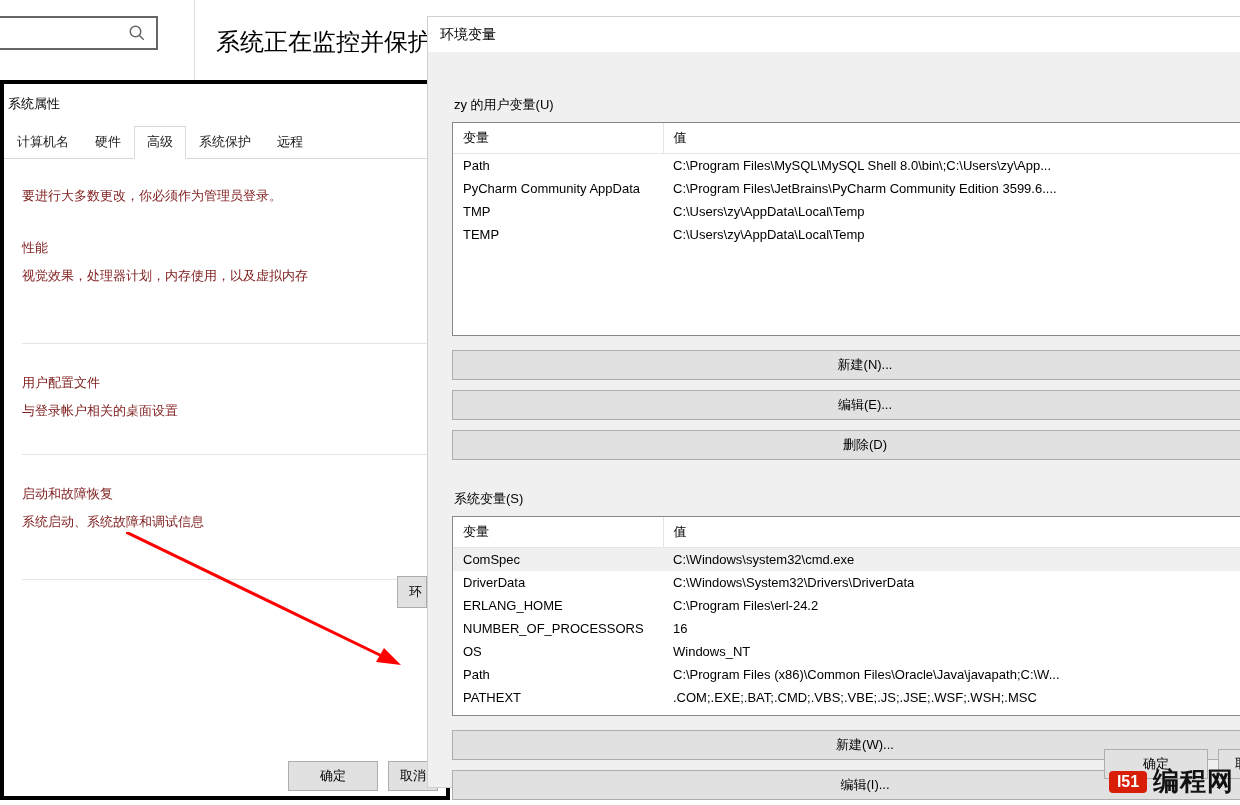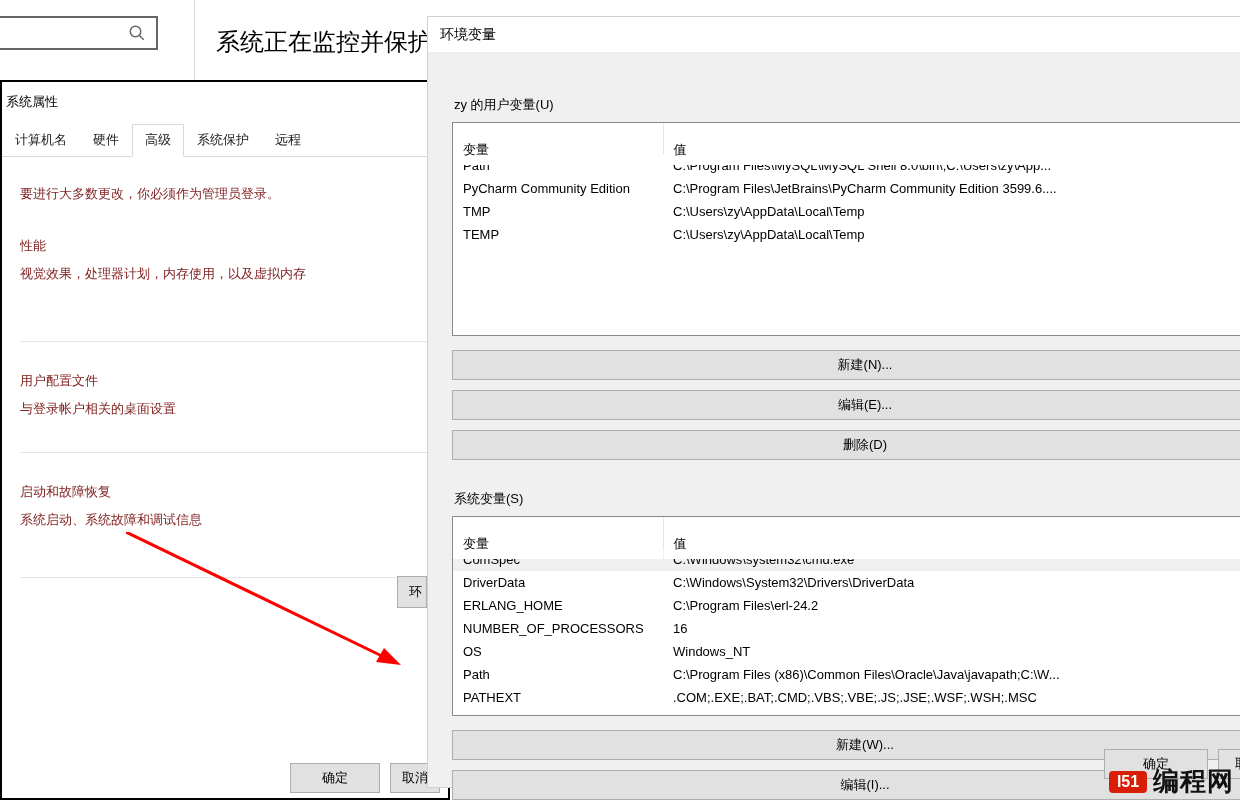--- a/index.html
+++ b/index.html
@@ -4,21 +4,21 @@
 <style>
   * { box-sizing: border-box; font-family: "Microsoft YaHei", "Segoe UI", sans-serif; font-size: 14px; }
   body { margin:0; width:1240px; height:805px; background:#fff; position:relative; overflow:hidden; color:#000; }
 
   .search-box { position:absolute; left:-12px; top:16px; width:170px; height:34px; border:2px solid #666; background:#fff; display:flex; align-items:center; justify-content:flex-end; padding-right:10px; }
   .search-icon { width:18px; height:18px; }
 
   .bg-title { position:absolute; left:216px; top:26px; font-size:24px; }
   .bg-divider { position:absolute; left:194px; top:0; width:1px; height:160px; background:#ddd; }
 
-  .sysprops-dialog { position:absolute; left:0px; top:80px; width:450px; height:720px; background:#fff; border:2px solid #000000; }
+  .sysprops-dialog { position:absolute; left:0px; top:80px; width:450px; height:720px; background:#fff; border:4px solid #000000; }
   .sysprops-title { font-size:13px; padding:11px 4px; color:#000; }
   .tabs { display:flex; border-bottom:1px solid #d9d9d9; margin-top:2px; }
   .tab { padding:6px 12px; font-size:13px; background:#fff; border:1px solid transparent; position:relative; cursor:pointer; color:#222;}
   .tab.active { border:1px solid #d9d9d9; border-bottom:1px solid #fff; margin-bottom:-1px; z-index:2; background:#fff; }
 
   .sysprops-body { padding:14px 18px 0 18px; font-size:13px; color:#7f1d1d; }
   .section-desc { margin:10px 0 0 8px; font-size:13px; }
   .grpbox { border:1px solid #e5e5e5; margin:20px 0 0 0; padding:10px 10px 46px 10px; position:relative; height:108px;}
   .grpbox.tall { height:120px; }
   .grpbox-title { position:absolute; top:-10px; left:0px; background:#fff; padding:0 4px; font-size:13px; }
@@ -33,21 +33,21 @@
   .env-titlebar { height:36px; display:flex; align-items:center; justify-content:space-between; padding:0 12px; font-size:13px; background:#fff; border-bottom:1px solid #eee;}
   .close-x { width:14px; height:14px; }
 
   .env-content { padding:20px 24px 0 24px; }
   .grp-label { font-size:13px; margin:30px 0 8px 2px; }
   .grp-label.first { margin-top:23px; }
 
   .var-box { border:1px solid #888; background:#fff; height:214px; position:relative; overflow:hidden;}
   .var-box.short { height:200px; }
   .var-table { width:100%; border-collapse:collapse; table-layout:fixed; }
-  .var-table th { text-align:left; font-weight:400; font-size:13px; padding:6px 8px 6px 10px; border-bottom:1px solid #e5e5e5; border-right:1px solid #e5e5e5; background:#fff; position:sticky; top:12px;}
+  .var-table th { text-align:left; font-weight:400; font-size:13px; padding:6px 8px 6px 10px; border-bottom:1px solid #e5e5e5; border-right:1px solid #e5e5e5; background:#fff; position:sticky; top:0;}
   .var-table td { font-size:13px; padding:4px 8px 4px 10px; white-space:nowrap; overflow:hidden; text-overflow:ellipsis; }
   .var-table tr.sel td { background:#f0f0f0; }
   .col-name { width:210px; }
   .scrollbar-fake { position:absolute; right:0; top:24px; bottom:0; width:16px; background:#f0f0f0; border-left:1px solid #e5e5e5;}
   .scrollbar-thumb { position:absolute; left:2px; right:2px; top:2px; height:130px; background:#c0c0c0;}
 
   .btn-row { display:flex; justify-content:flex-end; gap:10px; margin-top:14px;flex-direction:column; }
 
   .dialog-footer { position:absolute; bottom:8px; right:24px; display:flex; gap:10px; }
 
@@ -135,21 +135,21 @@
           <th>变量</th>
           <th>值</th>
         </tr>
           </thead>
         <tbody>
             <tr>
               <td>Path</td>
               <td>C:\Program Files\MySQL\MySQL Shell 8.0\bin\;C:\Users\zy\App...</td>
             </tr>
             <tr>
-              <td>PyCharm Community Edition</td>
+              <td>PyCharm Community AppData</td>
               <td>C:\Program Files\JetBrains\PyCharm Community Edition 3599.6....</td>
             </tr>
             <tr>
               <td>TMP</td>
               <td>C:\Users\zy\AppData\Local\Temp</td>
             </tr>
             <tr>
               <td>TEMP</td>
               <td>C:\Users\zy\AppData\Local\Temp</td>
             </tr>

